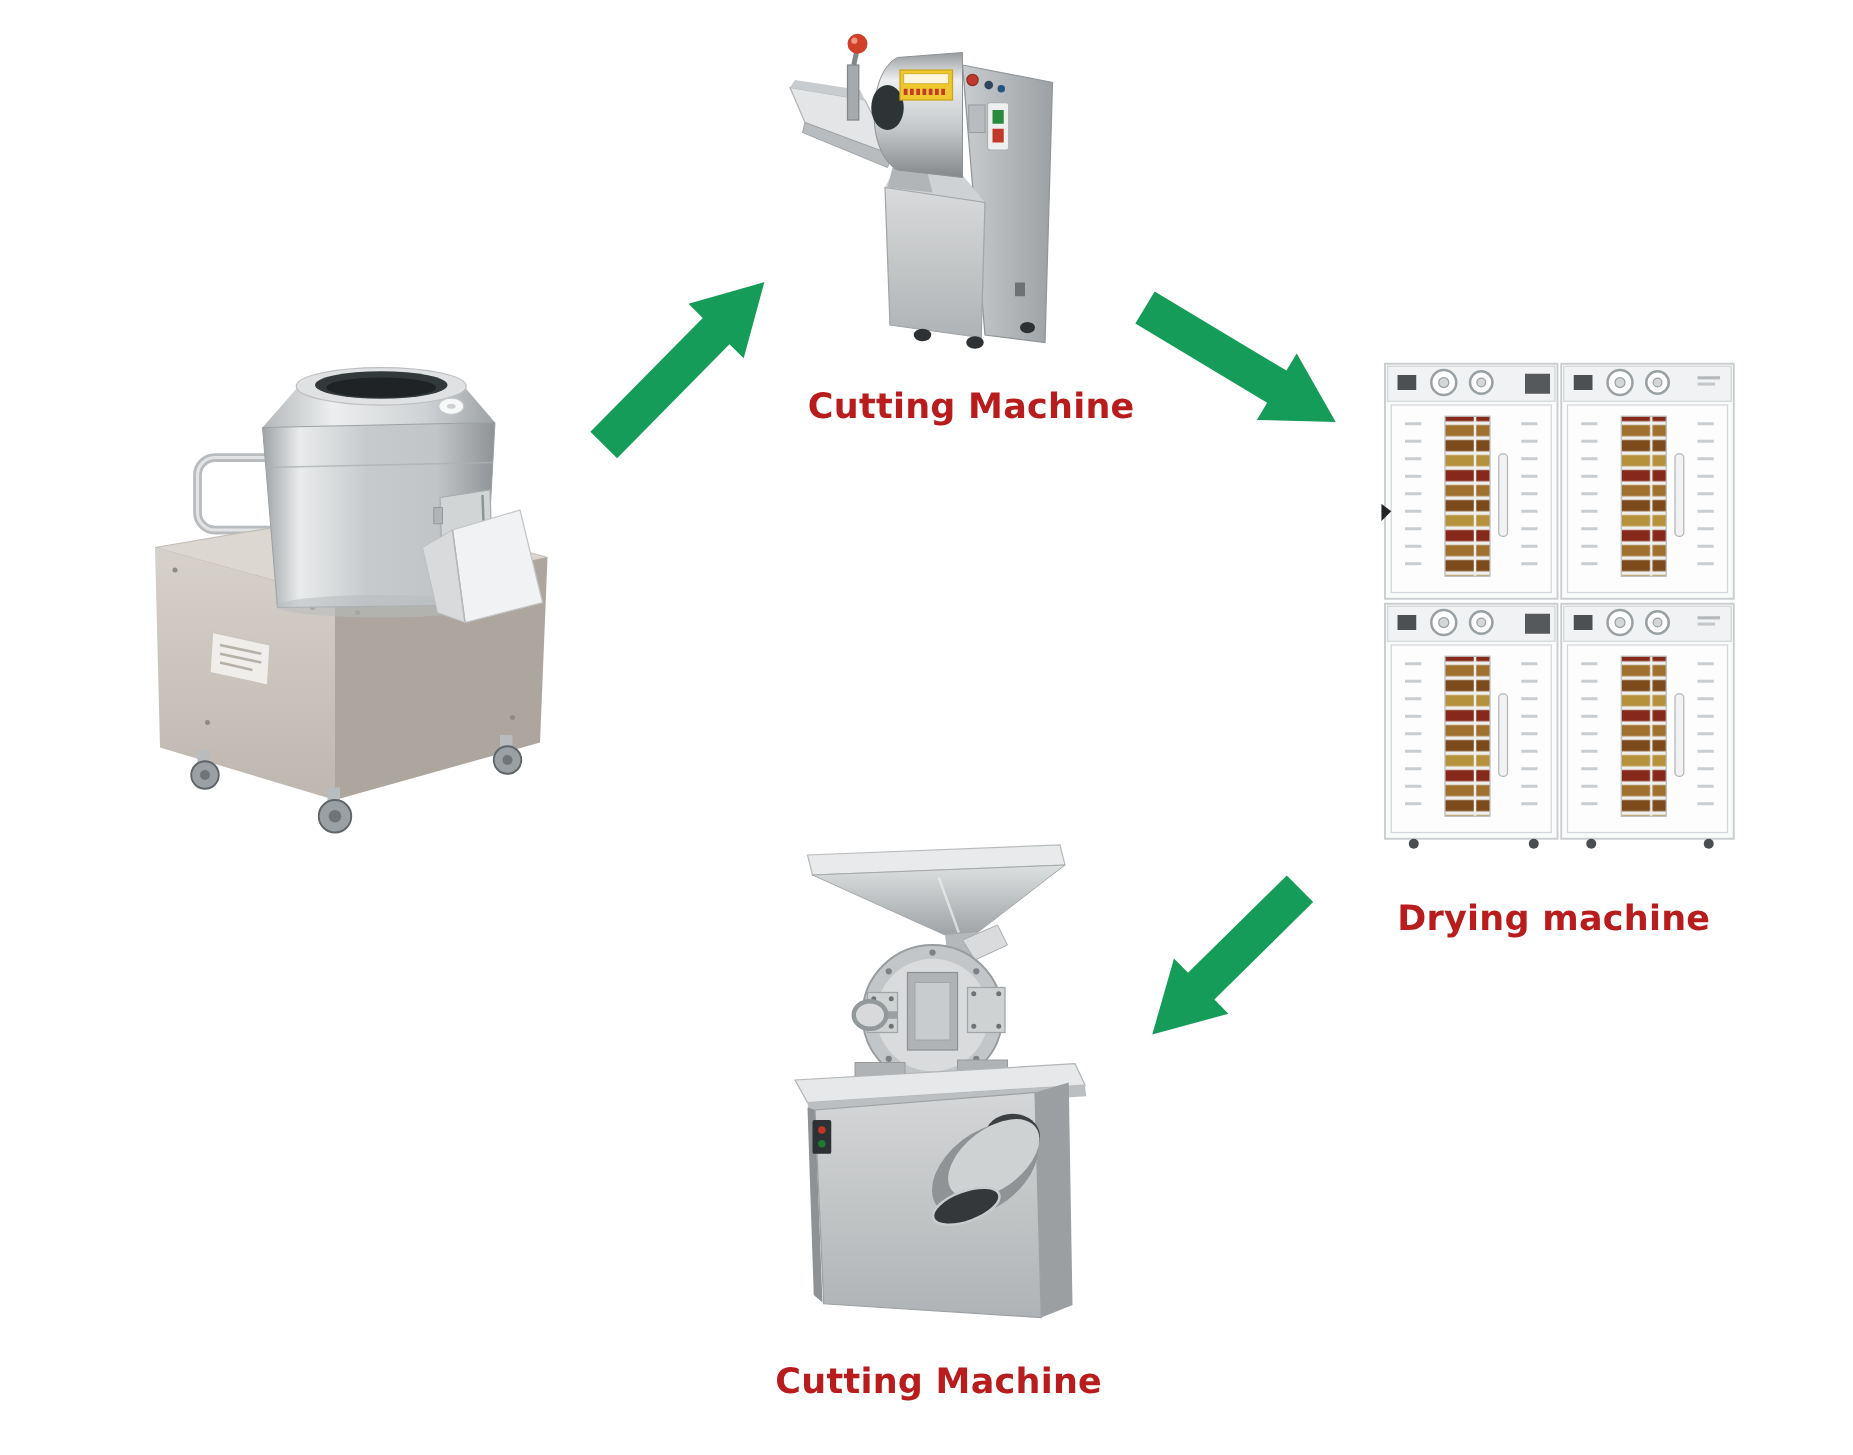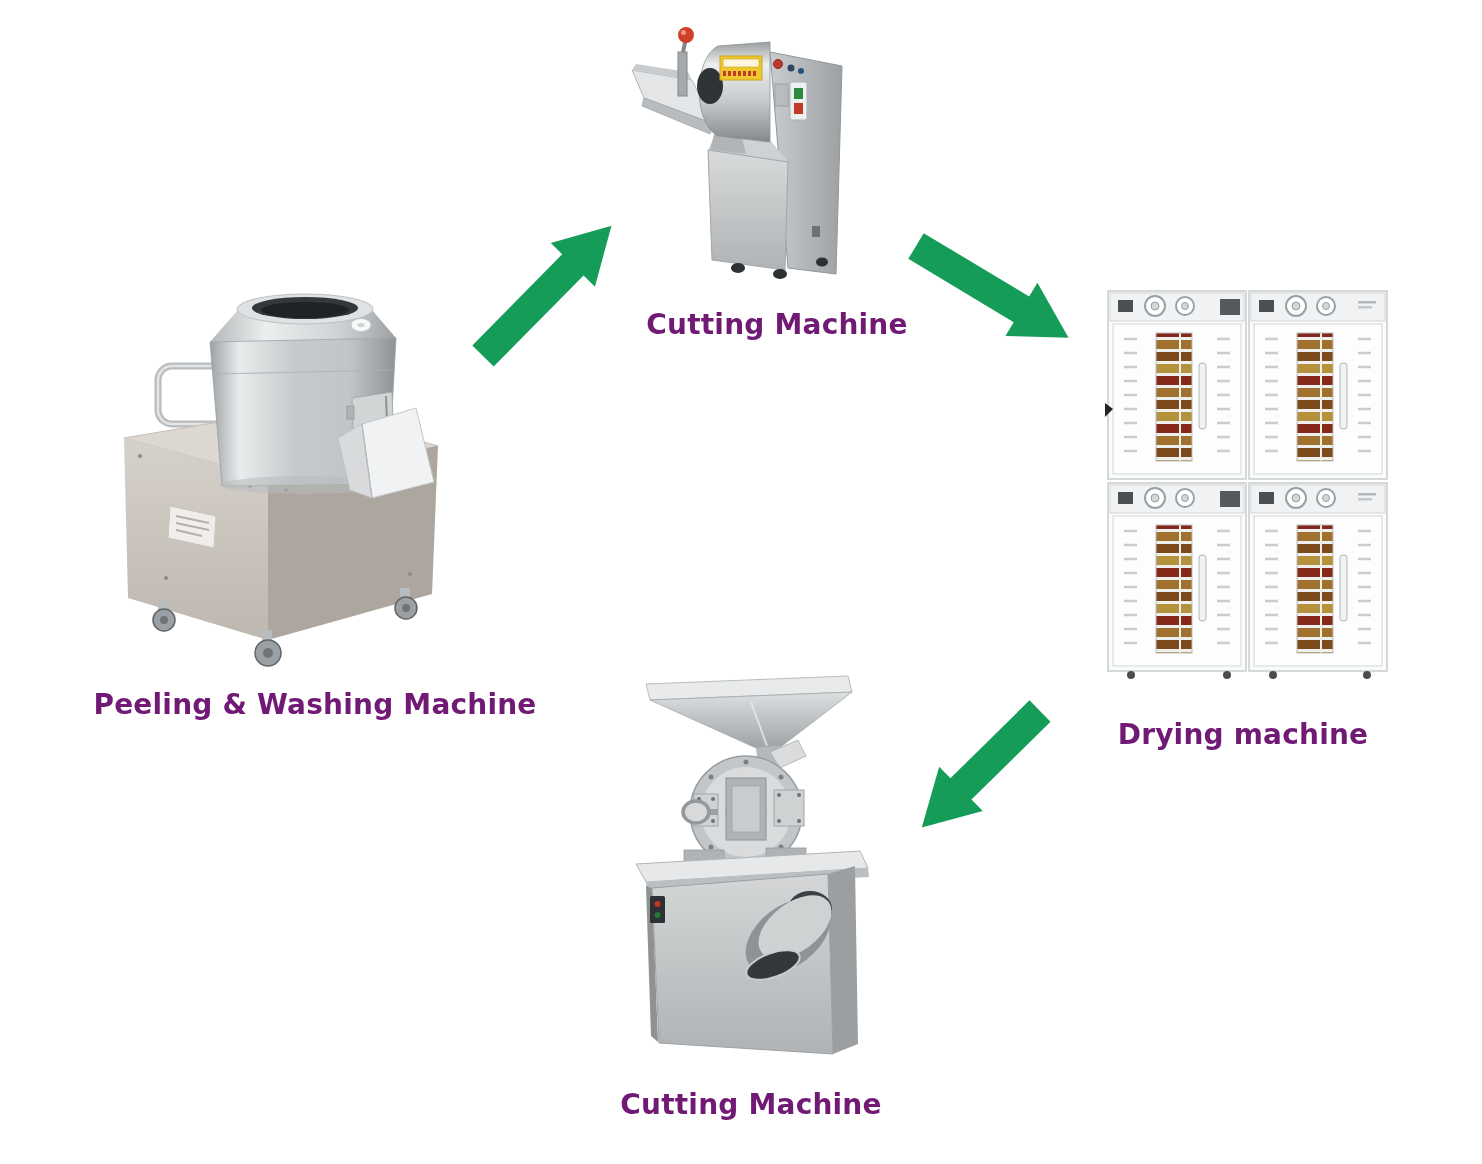--- a/index.html
+++ b/index.html
@@ -4,21 +4,21 @@
 <style>
   html,body{margin:0;padding:0;background:#ffffff;}
   #canvas{
     position:relative;width:1482px;height:1164px;background:#ffffff;overflow:hidden;
     font-family:"DejaVu Sans","Liberation Sans",sans-serif;
   }
   .machine{position:absolute;}
   .machine svg{display:block;width:100%;height:100%;}
   .node-label{
     position:absolute;font-weight:bold;font-size:28px;line-height:1.2;
-    color:#701a75;text-align:center;white-space:nowrap;letter-spacing:0.2px;
+    color:#b91c1c;text-align:center;white-space:nowrap;letter-spacing:0.2px;
   }
   #arrow-layer{position:absolute;left:0;top:0;}
 </style>
 </head>
 <body>
 
 <div id="canvas">
 
   <div class="machine" style="left:110px;top:278px;width:340px;height:400px">
     <svg viewBox="0 0 340 400">
@@ -88,21 +88,20 @@
         <rect x="238" y="158" width="7" height="13" fill="#b0b4b6" stroke="#93989a" stroke-width="0.8"></rect>
         <line x1="276" y1="118" x2="278" y2="174" stroke="#8f9395" stroke-width="2"></line>
       </g>
       <g>
         <polygon points="252,146 306,130 324,204 262,220" fill="#f1f2f3" stroke="#c2c5c7" stroke-width="1"></polygon>
         <polygon points="228,160 252,146 262,220 240,212" fill="#d8dadb" stroke="#bdc0c2" stroke-width="0.8"></polygon>
         <line x1="252" y1="146" x2="262" y2="220" stroke="#b5b8ba" stroke-width="1.2"></line>
       </g>
     </svg>
   </div>
-  <div class="node-label" style="left:90px;top:688px;width:450px">Peeling &amp; Washing Machine</div>
 
   <div class="machine" style="left:630px;top:22px;width:240px;height:260px">
     <svg viewBox="0 0 240 260">
       <defs>
         <linearGradient id="cm-drum" x1="0" y1="0" x2="0" y2="1">
           <stop offset="0" stop-color="#989c9e"></stop>
             <stop offset="0.22" stop-color="#eceeef"></stop>
           <stop offset="0.6" stop-color="#c6c9cb"></stop>
             <stop offset="1" stop-color="#84888a"></stop>
         </linearGradient>

